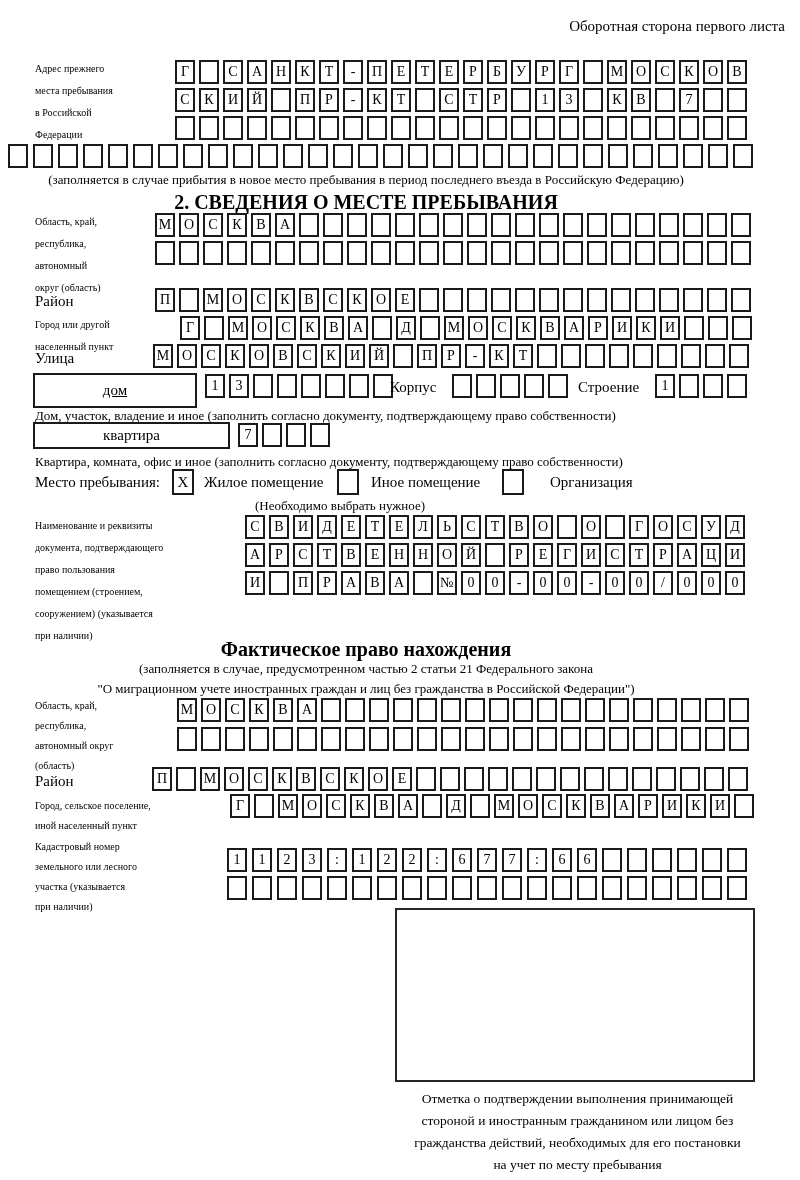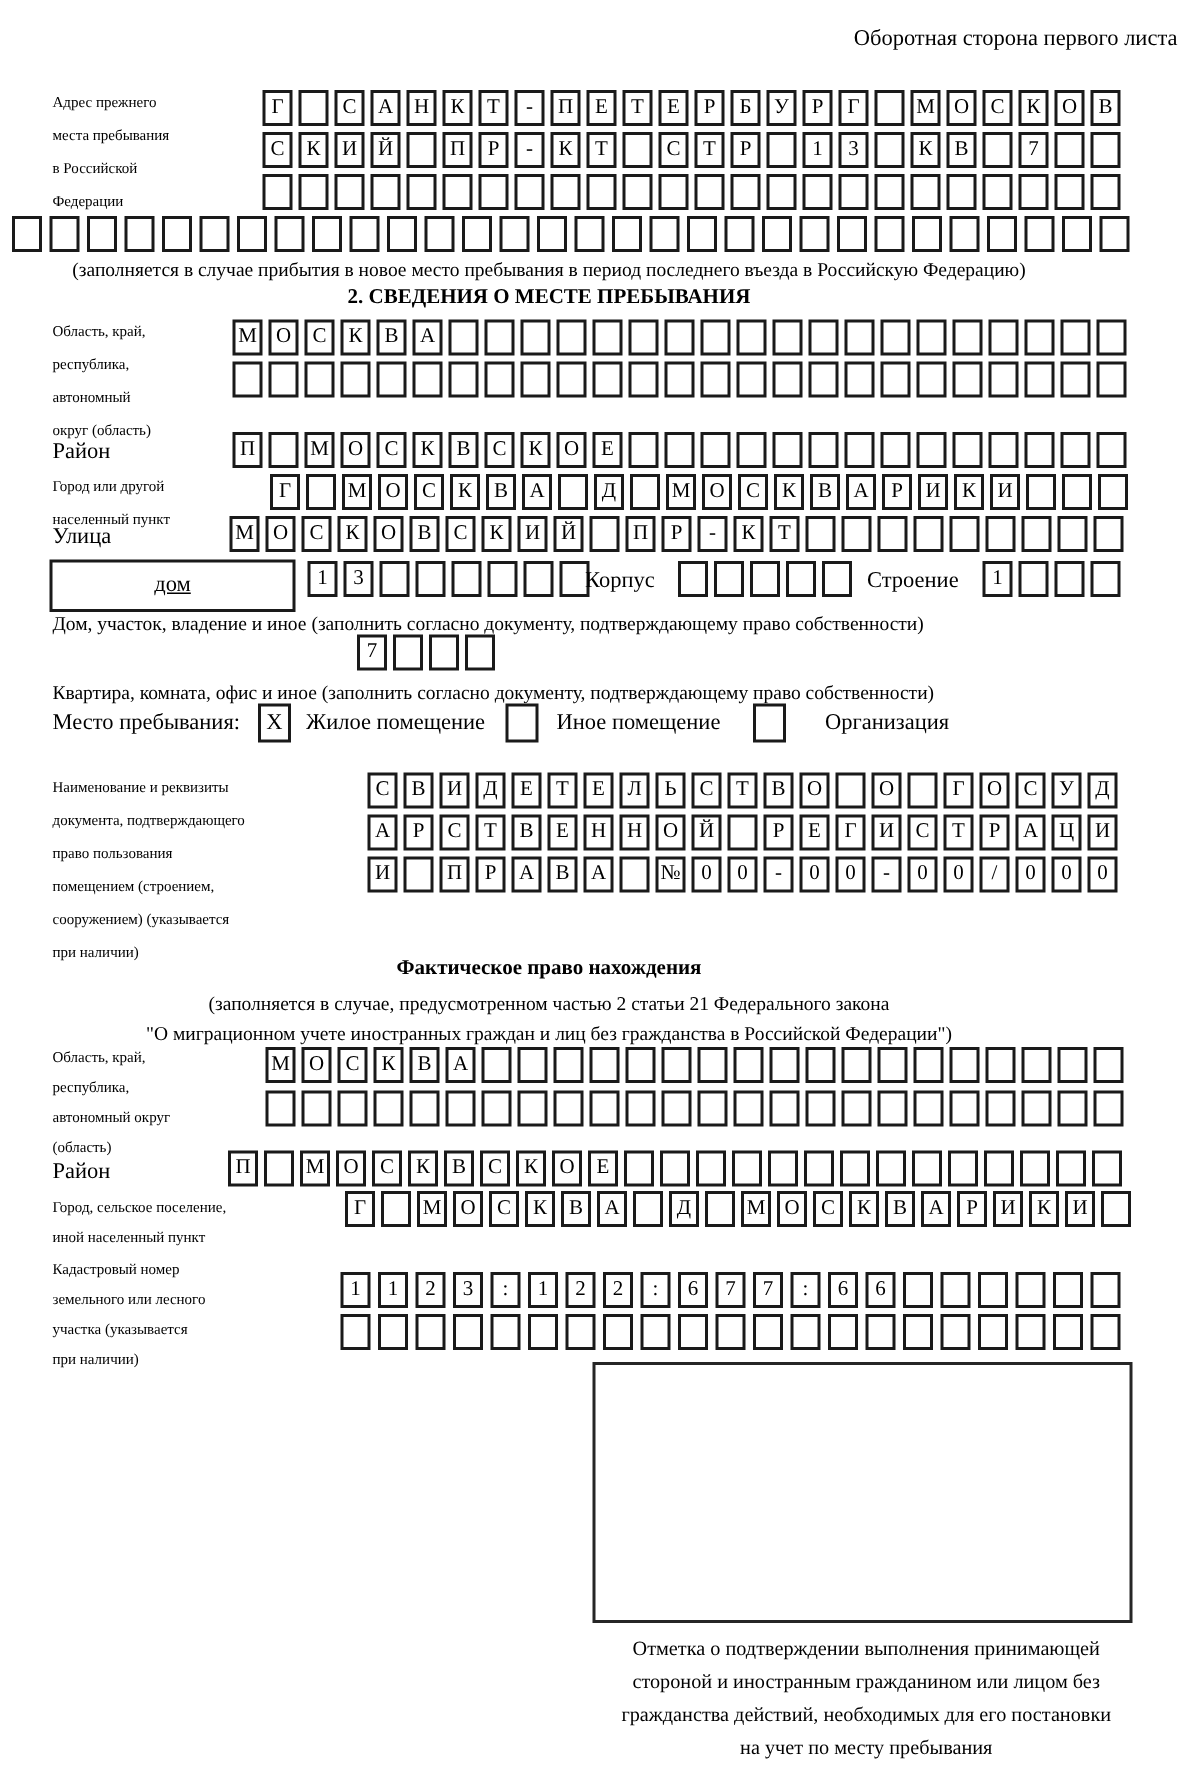--- a/index.html
+++ b/index.html
@@ -4,21 +4,21 @@
 <style>
   html,body{margin:0;padding:0;background:#ffffff;color:#000;}
   body{width:800px;height:1180px;font-family:"Liberation Serif",serif;}
   .page{position:relative;width:800px;height:1180px;background:#fff;overflow:hidden;padding-left:40px;}
   .abs{position:absolute;}
   .lbl{font-size:15px;line-height:21px;white-space:nowrap;}
   .lines div{font-size:10px;line-height:22px;white-space:nowrap;}
   .lines.tight div{line-height:20px;}
   .cap{font-size:13px;white-space:nowrap;}
   .center{left:0;width:732px;text-align:center;}
-  .title{font-weight:bold;font-size:14px;}
+  .title{font-weight:bold;font-size:20px;}
   .cells{display:flex;}
   .cell{box-sizing:border-box;flex:none;width:20px;height:24px;margin-right:4px;
         border:2px solid #1a1a1a;font-size:14px;line-height:20px;text-align:center;background:#fff;}
   .p25 .cell{margin-right:5px;}
   .lblbox{box-sizing:border-box;border:2px solid #1a1a1a;display:flex;align-items:center;
           justify-content:center;font-size:15px;background:#fff;}
   .chk{box-sizing:border-box;width:22px;height:26px;border:2px solid #1a1a1a;font-size:15px;
        line-height:22px;text-align:center;background:#fff;}
   .bigbox{box-sizing:border-box;border:2px solid #262626;background:#fff;}
   .wrapcap{white-space:normal;text-align:center;font-size:13.5px;line-height:22px;}
@@ -323,35 +323,39 @@
     </div>
   <div class="abs lbl" style="top:377px;left:578px;">Строение</div>
   <div class="abs cells" style="top:374px;left:655px;">
       <span class="cell">1</span>
       <span class="cell"></span>
       <span class="cell"></span>
       <span class="cell"></span>
     </div>
   <div class="abs cap" style="top:408px;left:35px;">Дом, участок, владение и иное (заполнить согласно документу, подтверждающему право собственности)</div>
 
+  <div class="abs lblbox" style="top:422px;left:33px;width:197px;height:27px;">
+      <span>квартира</span>
+    </div>
   <div class="abs cells" style="top:423px;left:238px;">
       <span class="cell">7</span>
       <span class="cell"></span>
       <span class="cell"></span>
       <span class="cell"></span>
     </div>
   <div class="abs cap" style="top:454px;left:35px;">Квартира, комната, офис и иное (заполнить согласно документу, подтверждающему право собственности)</div>
 
   <div class="abs lbl" style="top:472px;left:35px;">Место пребывания:</div>
   <div class="abs chk" style="top:469px;left:172px;">X</div>
   <div class="abs lbl" style="top:472px;left:204px;">Жилое помещение</div>
   <div class="abs chk" style="top:469px;left:337px;"></div>
   <div class="abs lbl" style="top:472px;left:371px;">Иное помещение</div>
   <div class="abs chk" style="top:469px;left:502px;"></div>
   <div class="abs lbl" style="top:472px;left:550px;">Организация</div>
+  <div class="abs cap" style="top:498px;left:140px;width:400px;text-align:center;white-space:nowrap;">(Необходимо выбрать нужное)</div>
 
   <div class="abs lines" style="top:515px;left:35px;">
       <div>Наименование и реквизиты</div>
       <div>документа, подтверждающего</div>
       <div>право пользования</div>
       <div>помещением (строением,</div>
       <div>сооружением) (указывается</div>
       <div>при наличии)</div>
     </div>
   <div class="abs cells" style="top:515px;left:245px;">

